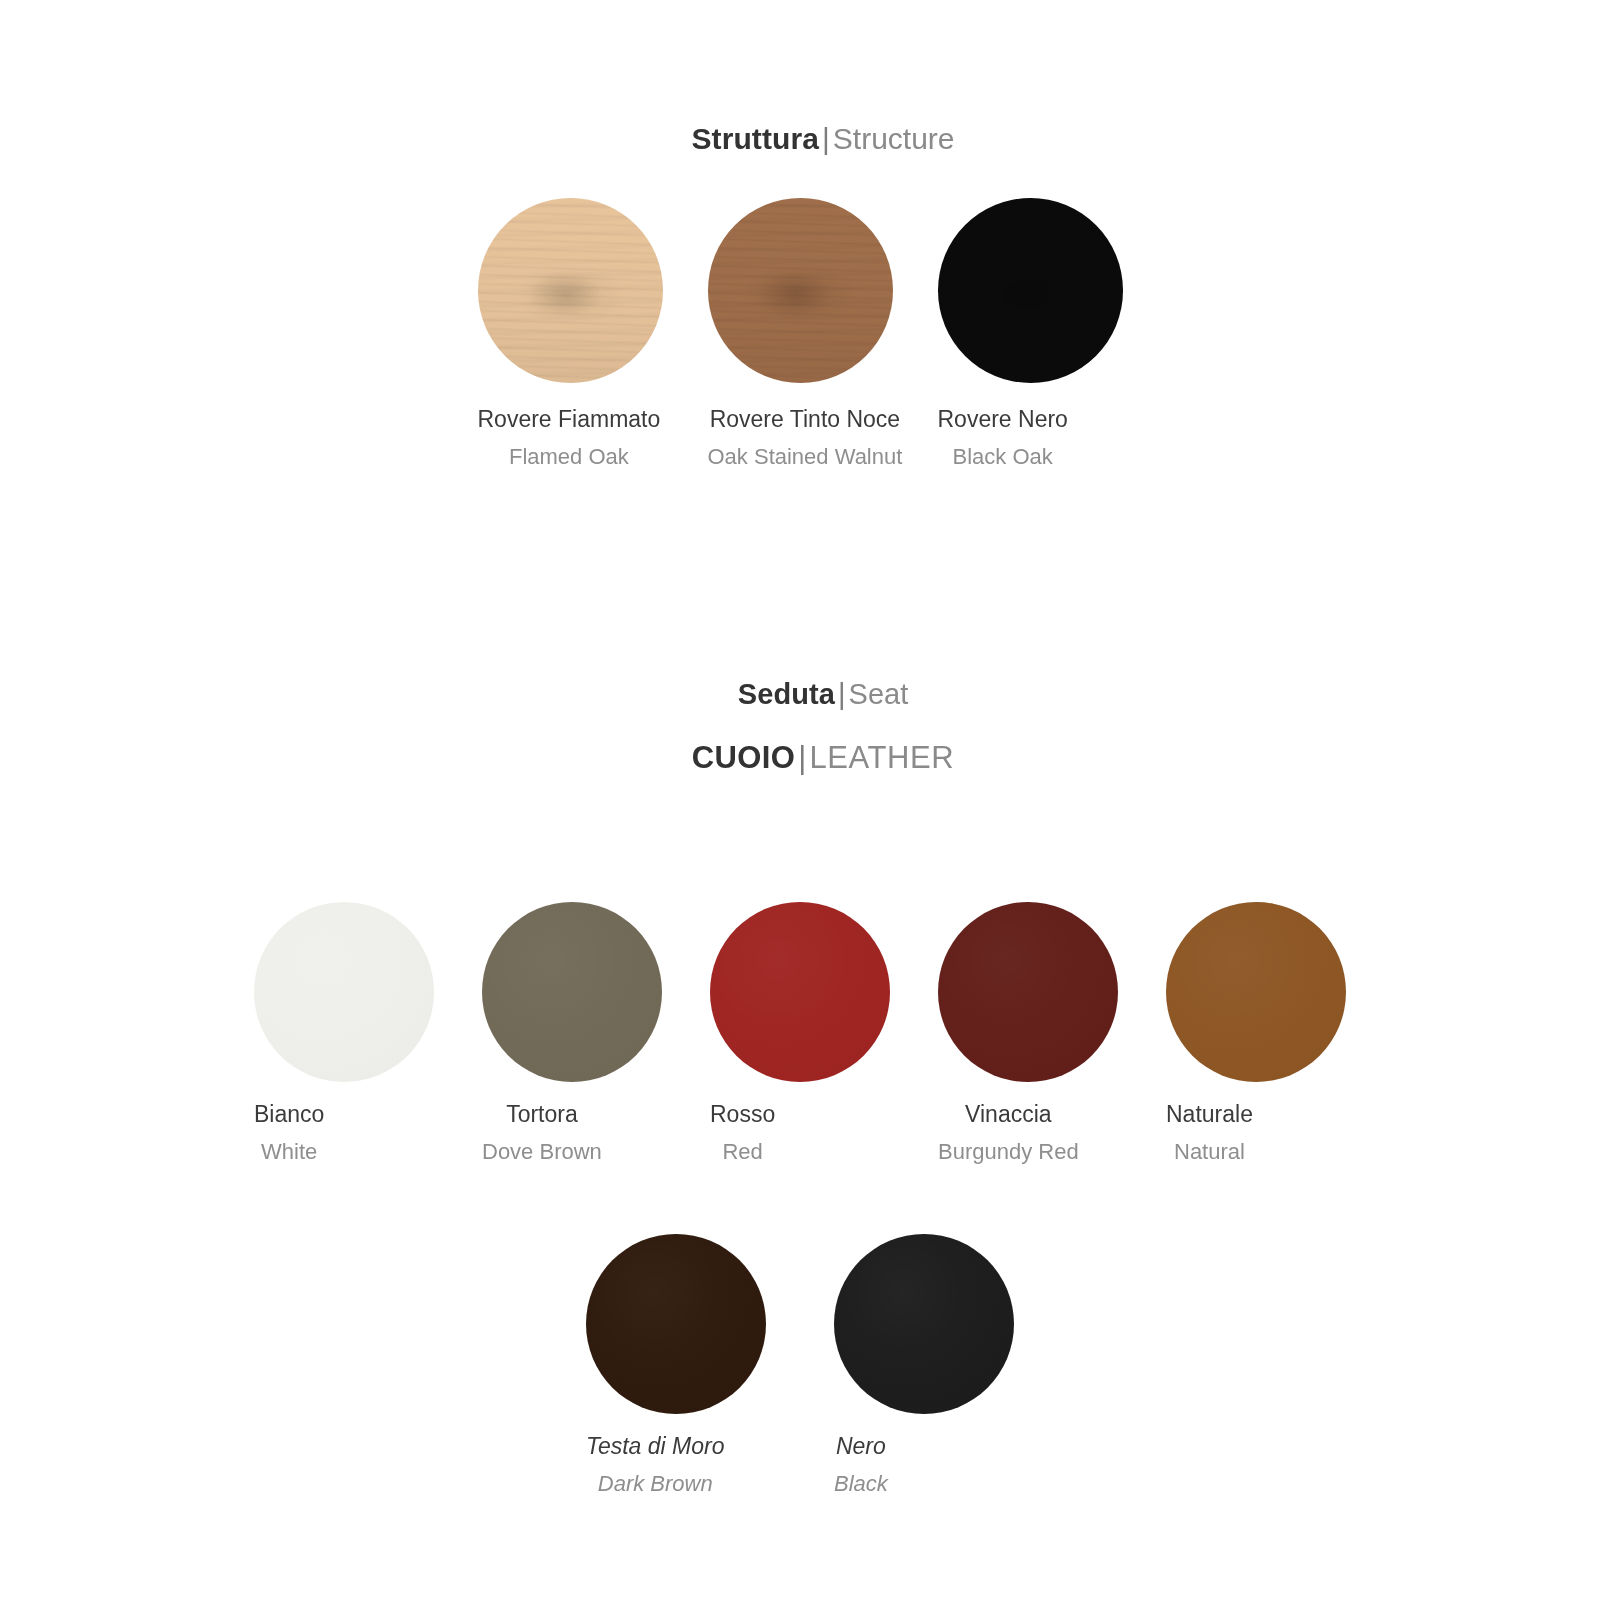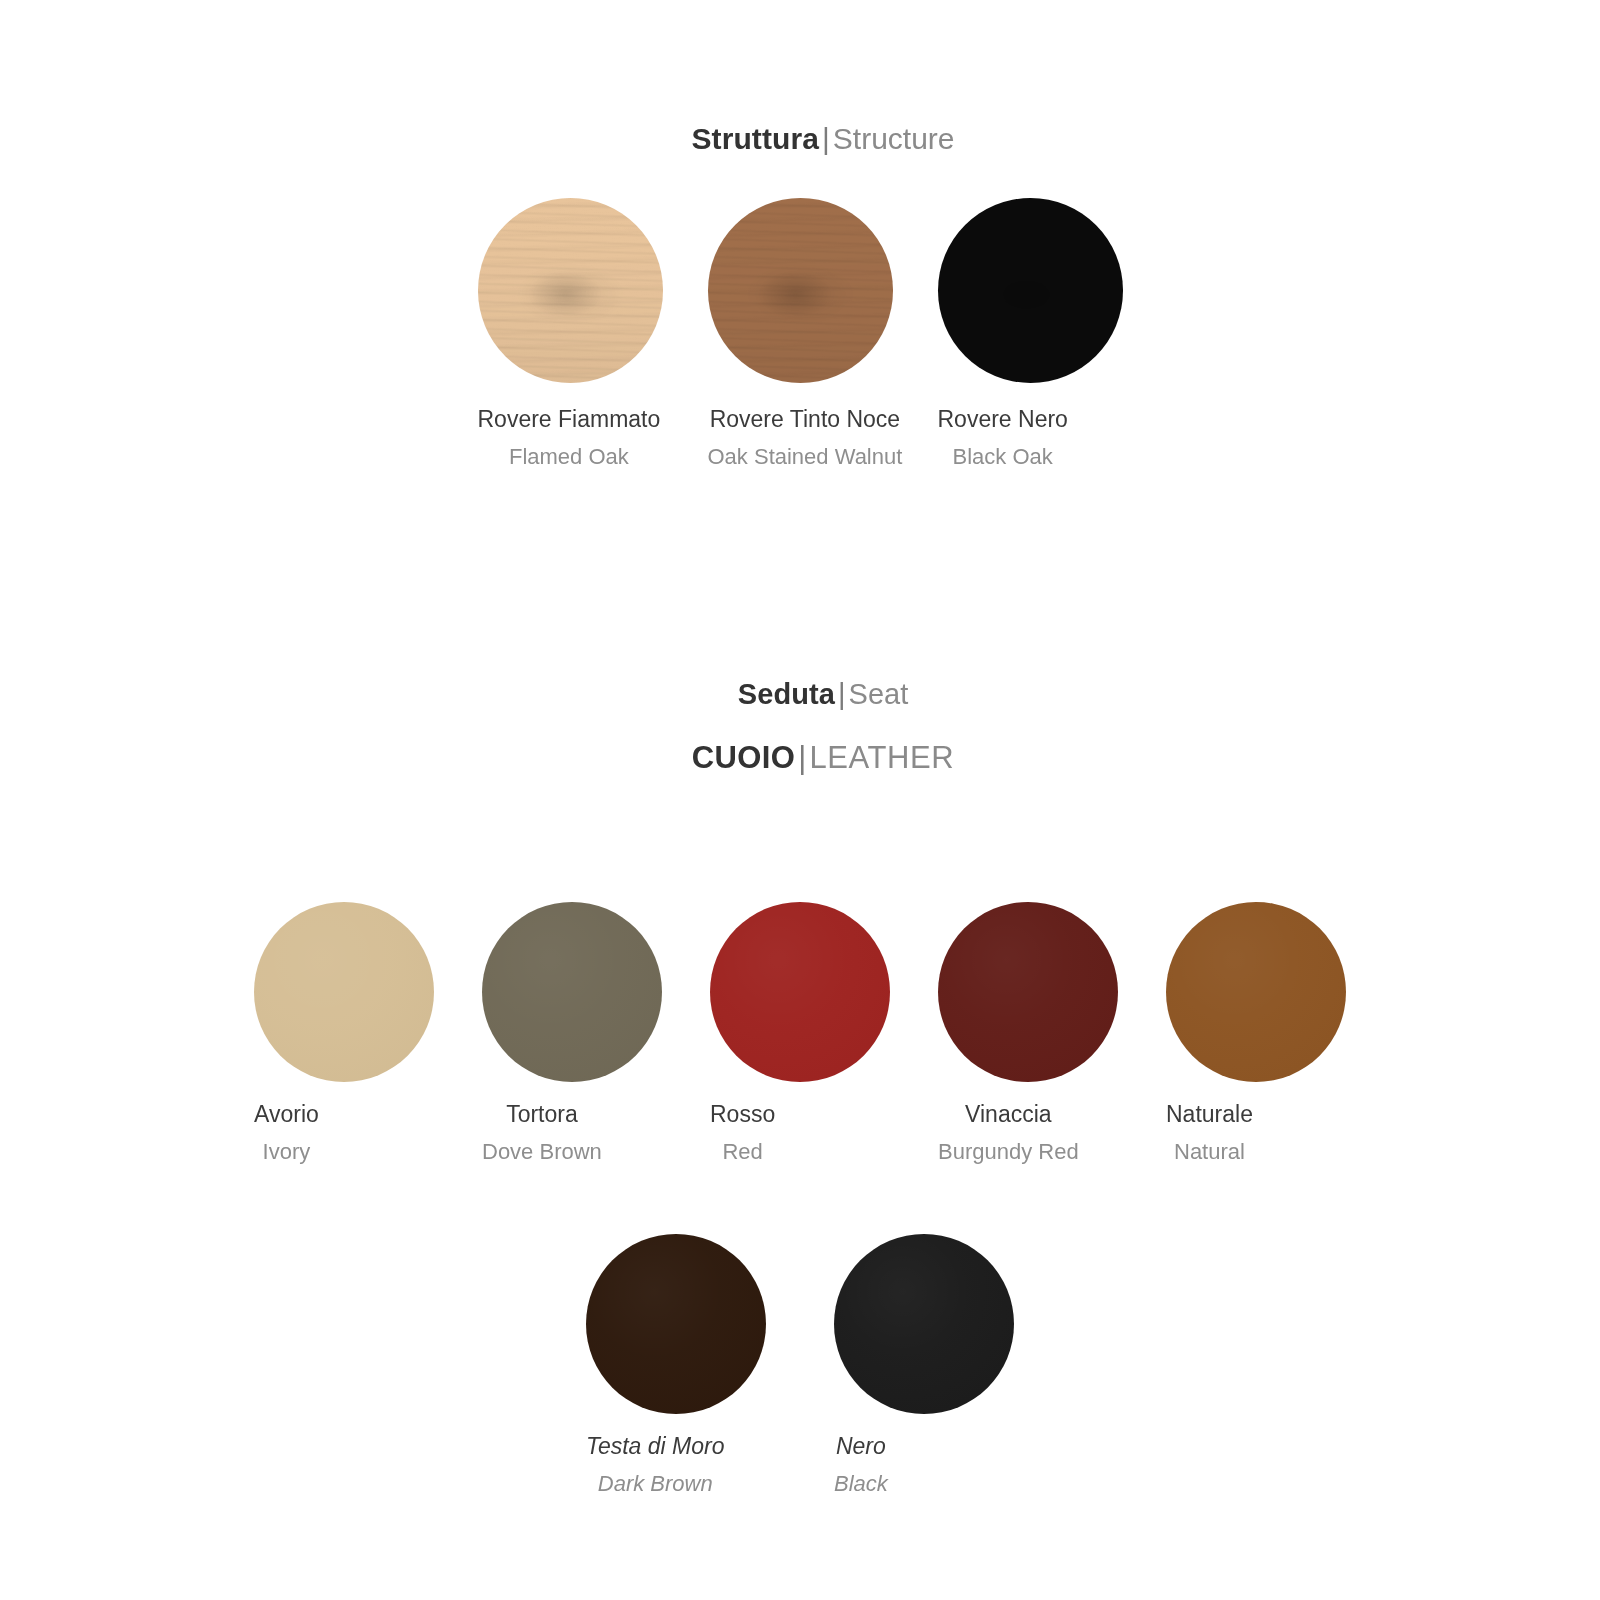--- a/index.html
+++ b/index.html
@@ -236,28 +236,28 @@
   <div class="section-heading" id="seduta-heading">
     <span class="heading-it">Seduta</span><span class="heading-sep">|</span><span class="heading-en">Seat</span>
   </div>
 
   <div class="section-heading" id="cuoio-heading">
     <span class="heading-it">CUOIO</span><span class="heading-sep">|</span><span class="heading-en">LEATHER</span>
   </div>
 
   <div class="swatch-row" id="leather-row-1">
 
-
-    <div class="swatch">
-      <div class="disc leather" style="background:#D5BE95;"></div>
-      <div class="swatch-labels">
-        <span class="label-it">Avorio</span>
-        <span class="label-en">Ivory</span>
-      </div>
-    </div>
+    <div class="swatch">
+      <div class="disc leather" style="background:#EFEFEB;"></div>
+      <div class="swatch-labels">
+        <span class="label-it">Bianco</span>
+        <span class="label-en">White</span>
+      </div>
+    </div>
+
 
     <div class="swatch">
       <div class="disc leather" style="background:#706956;"></div>
       <div class="swatch-labels">
         <span class="label-it">Tortora</span>
         <span class="label-en">Dove Brown</span>
       </div>
     </div>
 
     <div class="swatch">

